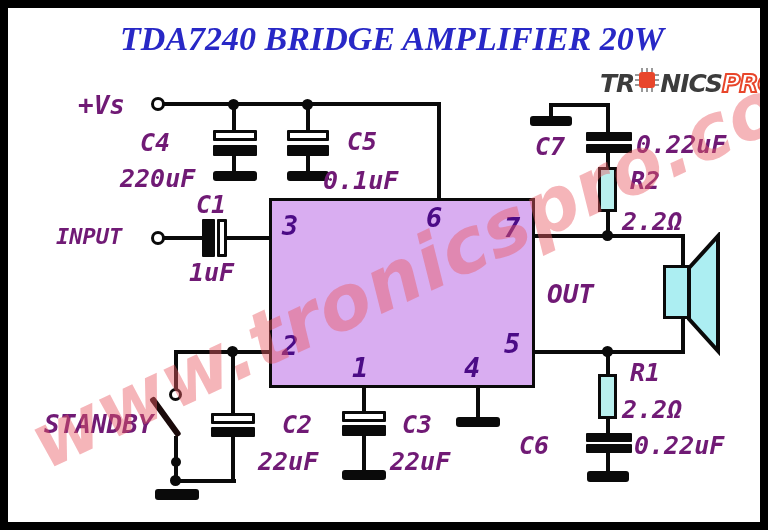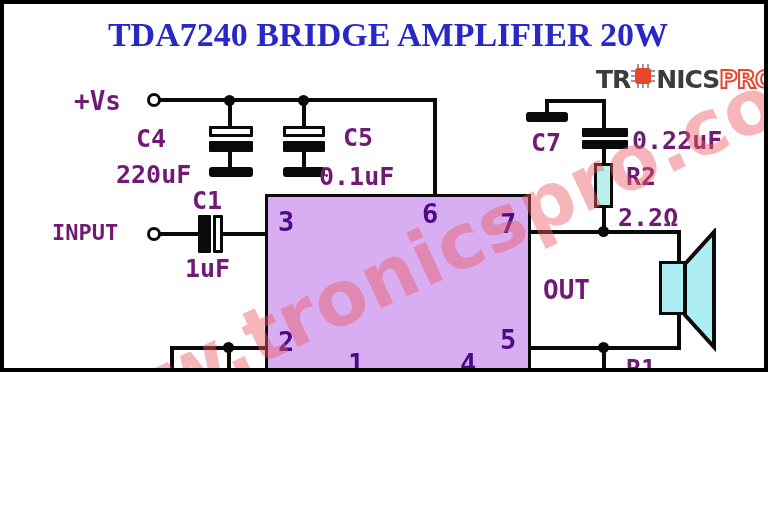--- a/index.html
+++ b/index.html
@@ -1,19 +1,19 @@
 <!DOCTYPE html>
 <html><head>
 <meta charset="utf-8">
 <style>
   html,body{margin:0;padding:0;background:#fff;}
   #canvas{
-    position:relative;width:768px;height:372px;background:#ffffff;
+    position:relative;width:768px;height:530px;background:#ffffff;
     overflow:hidden;font-family:"DejaVu Sans Mono", monospace;
-    box-sizing:border-box;border:4px solid #000000;
+    box-sizing:border-box;border:8px solid #000000;font-style:italic;
   }
   *{box-sizing:border-box;}
   .wire{position:absolute;background:#0a0a0a;}
   .plate{position:absolute;background:#0a0a0a;border-radius:1px;}
   .plate-hollow{position:absolute;background:#ffffff;border:3px solid #0a0a0a;border-radius:1px;}
   .gnd{position:absolute;background:#0a0a0a;border-radius:3px;}
   .dot{position:absolute;background:#0a0a0a;border-radius:50%;}
   .term{position:absolute;background:#ffffff;border:3px solid #0a0a0a;border-radius:50%;}
   .lbl{position:absolute;color:#701a75;font-weight:bold;font-size:25px;line-height:1;white-space:nowrap;}
   .pin{position:absolute;color:#4b0b86;font-weight:bold;font-size:27px;line-height:1;}

